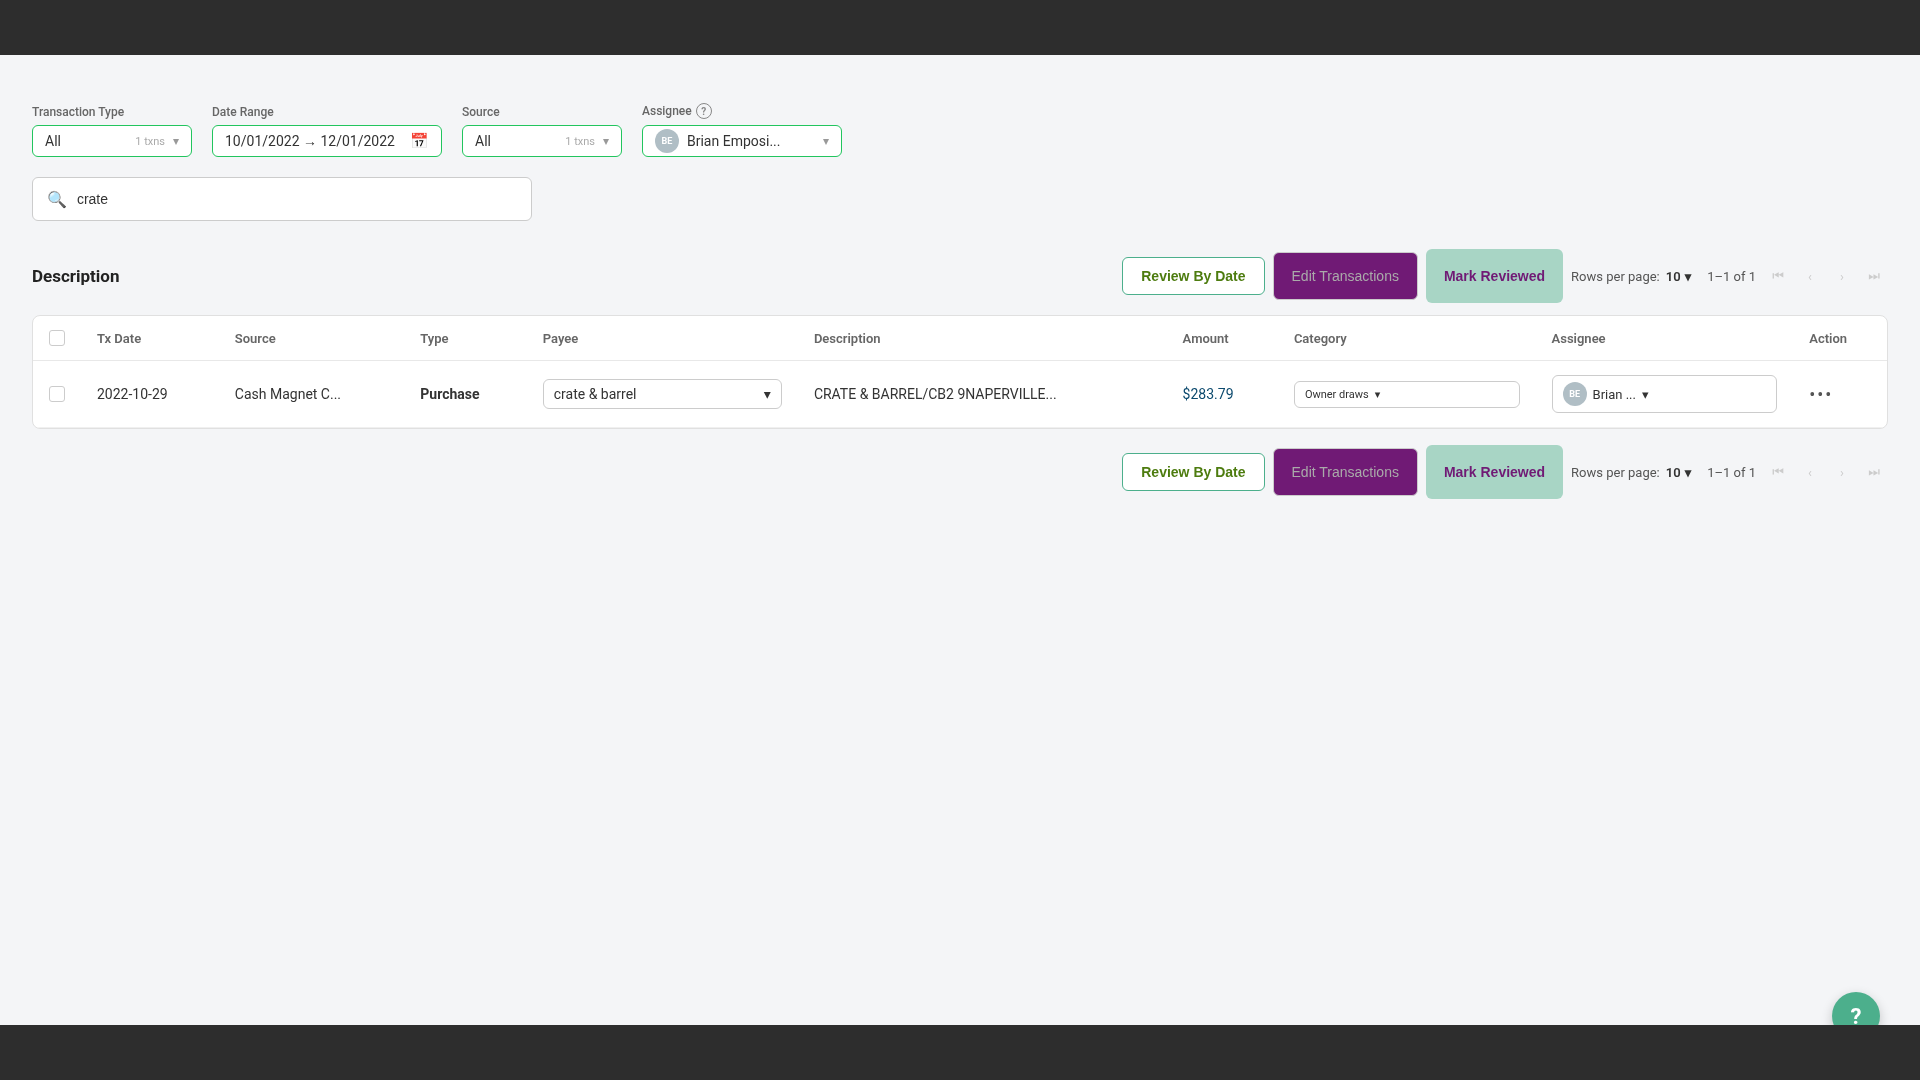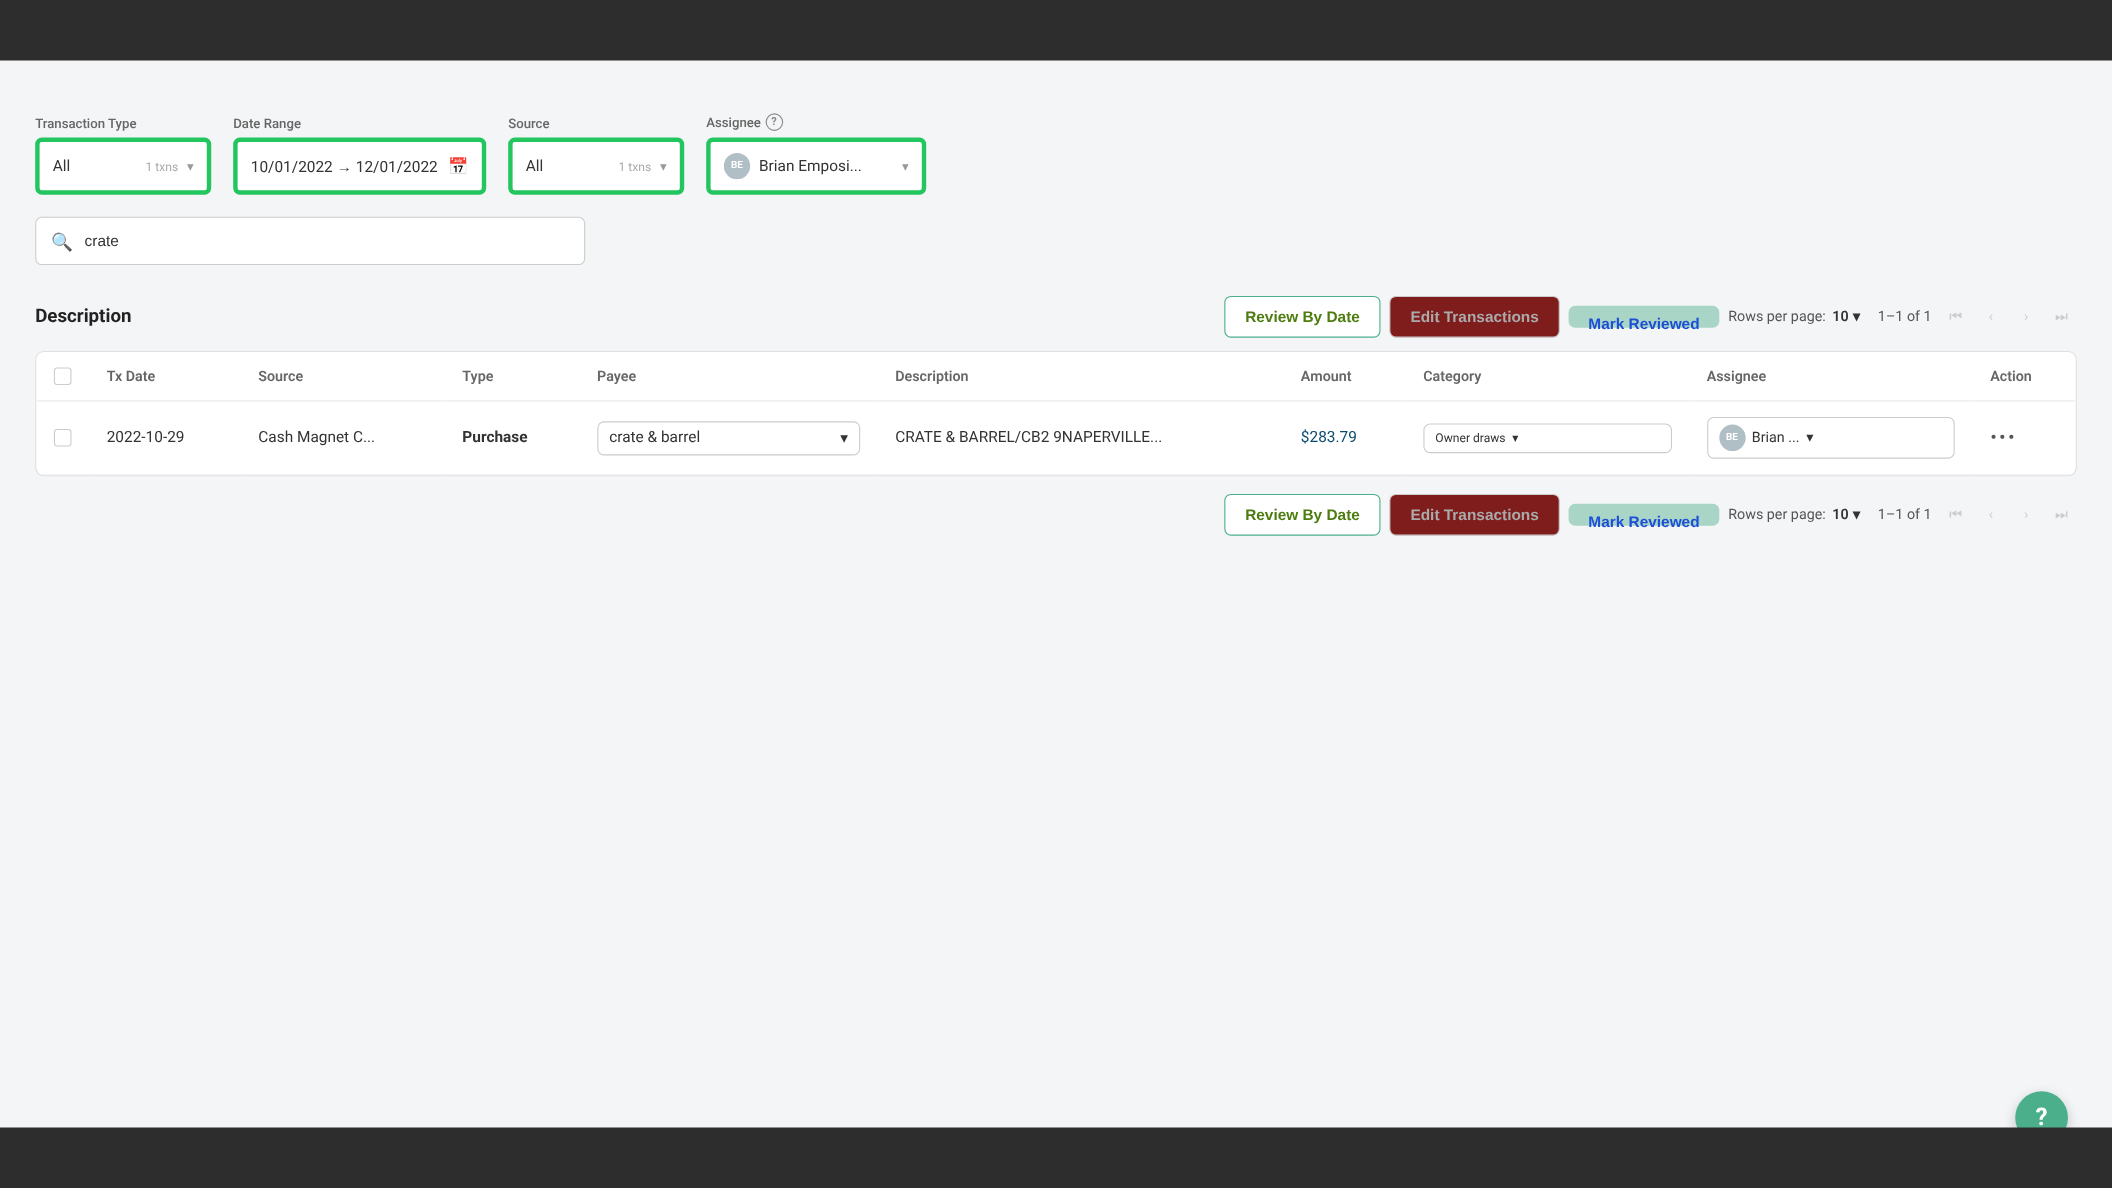--- a/index.html
+++ b/index.html
@@ -68,28 +68,28 @@
       color: #666;
       font-weight: 500;
       display: flex;
       align-items: center;
       gap: 4px;
     }
     .filter-select {
       display: flex;
       align-items: center;
       background: white;
-      border: 4px solid #22c55e;
+      border: 1px solid #22c55e;
       border-radius: 6px;
       padding: 8px 12px;
       min-width: 160px;
       cursor: pointer;
       font-size: 14px;
       gap: 8px;
-      height: 52px;
+      height: 32px;
     }
     .filter-select .select-text {
       flex: 1;
     }
     .filter-select .hint-text {
       font-size: 11px;
       color: #aaa;
     }
     .filter-select .chevron {
       color: #999;
@@ -162,39 +162,39 @@
       color: #4d7c0f;
       font-size: 14px;
       font-weight: 600;
       border-radius: 6px;
       padding: 8px 18px;
       cursor: pointer;
       height: 38px;
     }
     .btn-disabled {
       border: 1.5px solid #ccc;
-      background: #7f1d1d;
+      background: #701a75;
       color: #aaa;
       font-size: 14px;
-      font-weight: 700;
+      font-weight: 400;
       border-radius: 6px;
       padding: 8px 18px;
       cursor: not-allowed;
-      height: 38px;
+      height: 48px;
     }
     .btn-teal-disabled {
       background: #a8d5c5;
-      color: #1d4ed8;
+      color: #701a75;
       font-size: 14px;
       font-weight: 600;
       border-radius: 6px;
       padding: 8px 18px;
       border: none;
       cursor: not-allowed;
-      height: 20px;
+      height: 54px;
     }
     .rows-per-page {
       display: flex;
       align-items: center;
       gap: 6px;
       font-size: 13px;
       color: #555;
     }
     .rows-select {
       display: flex;

